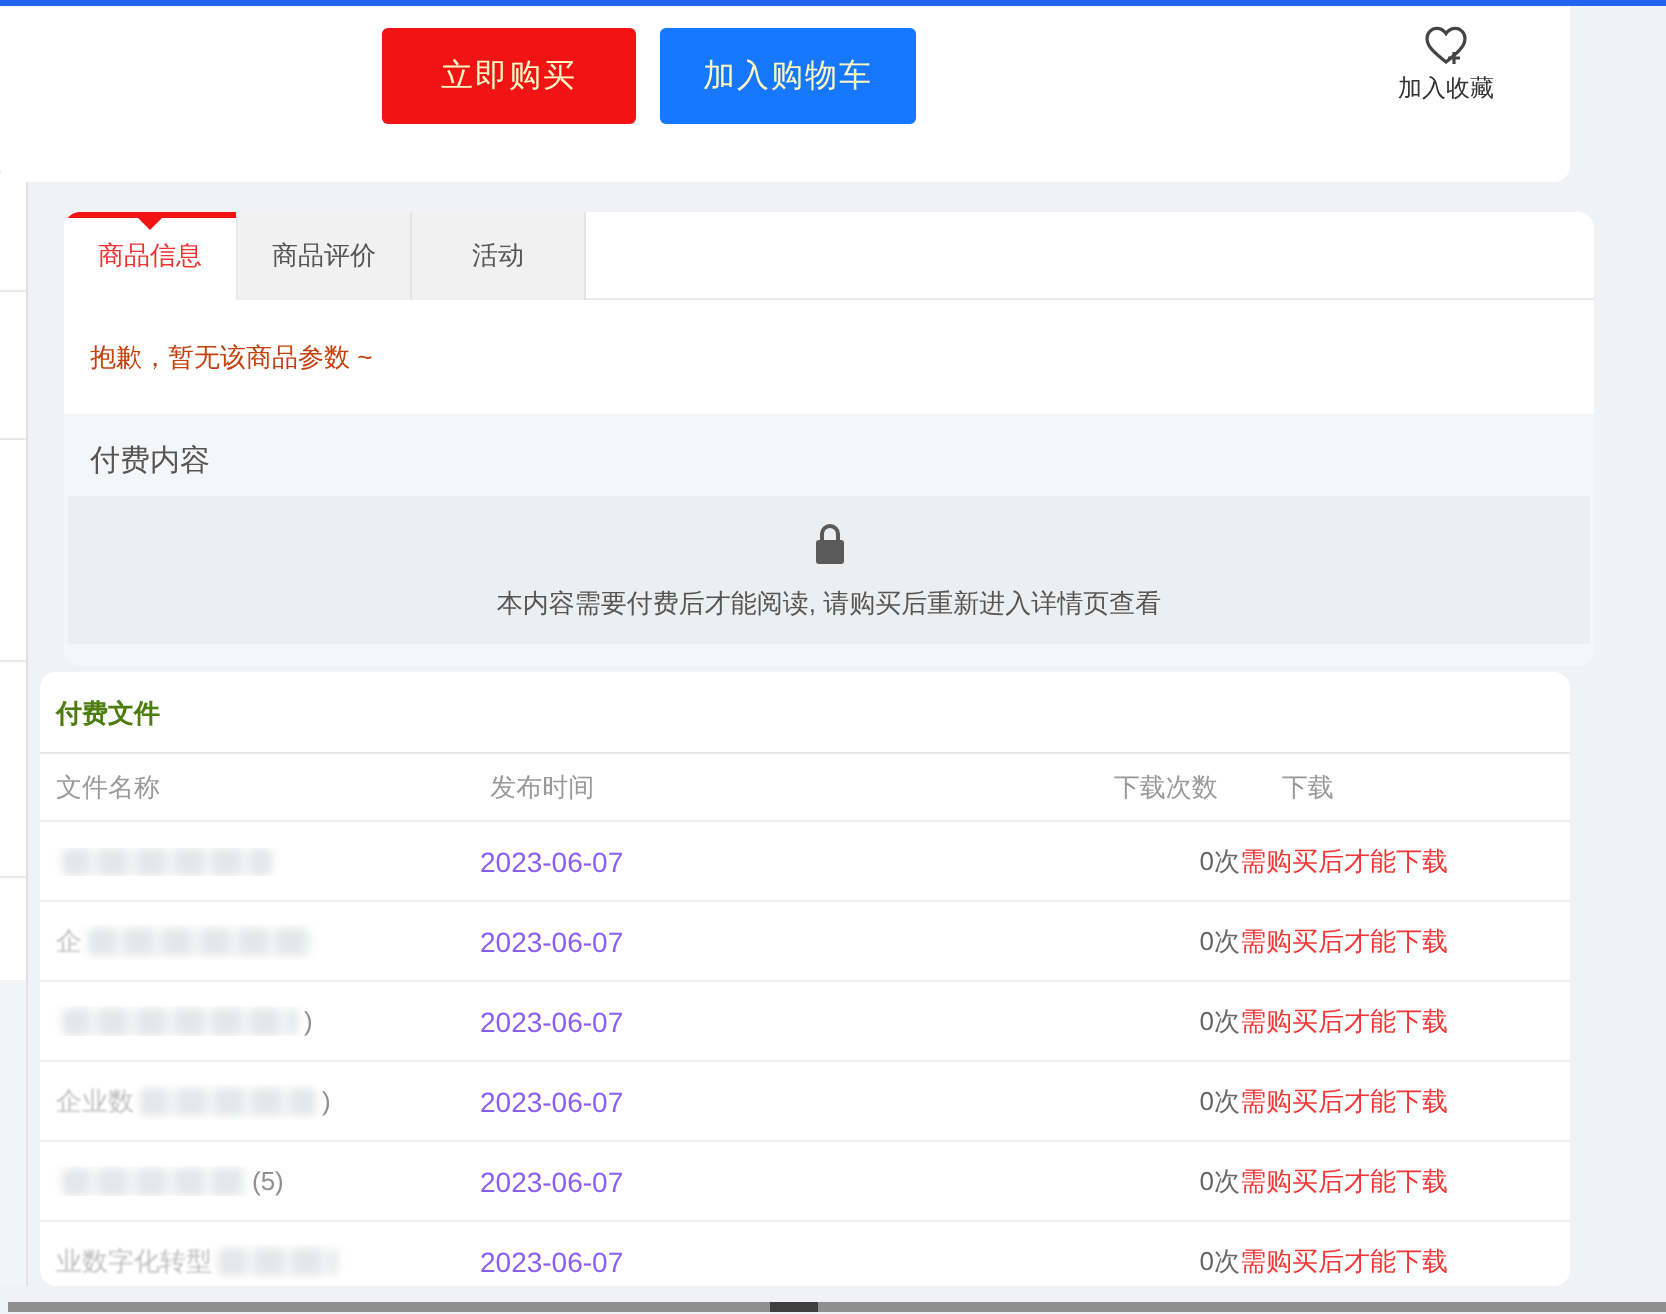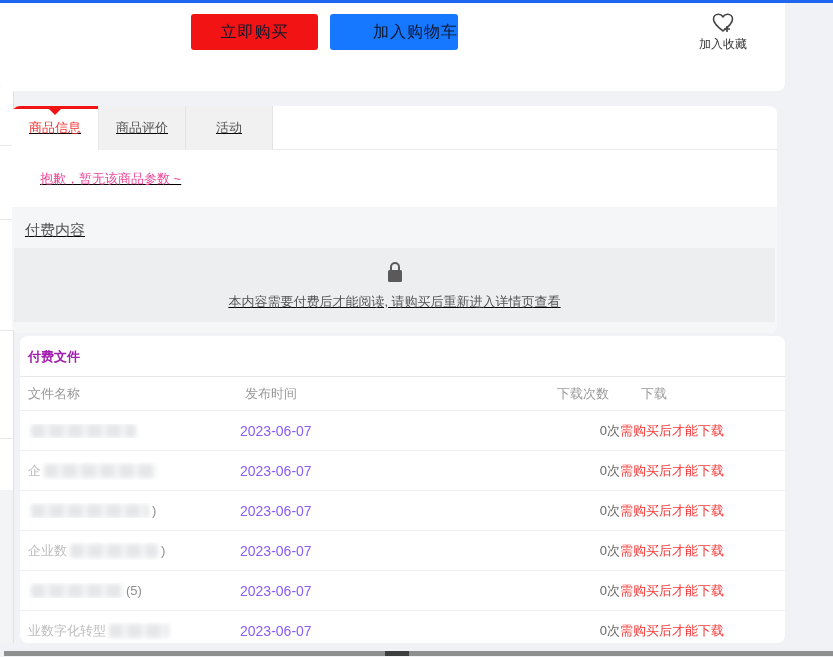--- a/index.html
+++ b/index.html
@@ -6,52 +6,52 @@
   html,body { width:833px; height:657px; }
   body { font-family:"Liberation Sans","DejaVu Sans",sans-serif; background:#f0f2f5; }
   #stage { position:relative; width:833px; height:657px; overflow:hidden; background:#f0f2f5; }
 
   
   .topbar { position:absolute; left:0; top:0; width:833px; height:3px; }
 
   
   .card { position:absolute; background:#fff; }
   #card-actions { left:0; top:3px; width:785px; height:88px; border-radius:0 0 8px 8px; }
-  #card-info { left:12px; top:106px; width:765px; height:227px; border-radius:8px 8px 8px 8px; overflow:hidden;text-decoration:underline; }
+  #card-info { left:32px; top:106px; width:765px; height:227px; border-radius:8px 8px 8px 8px; overflow:hidden; }
   #card-files { left:20px; top:336px; width:765px; height:307px; border-radius:8px; overflow:hidden; }
 
   
   #left-strip { position:absolute; left:0; top:87px; width:14px; height:403px; background:#fff; border-right:1px solid #e0e0e0; }
   #left-strip .hline { position:absolute; left:0; width:100%; height:1px; background:#e8e8e8; }
   #left-strip-lower { position:absolute; left:0; top:490px; width:14px; height:153px; background:#f3f4f6; border-right:1px solid #e3e3e3; }
 
   
-  .btn { position:absolute; top:11px; height:36px; border:none; border-radius:3px; color:#0f172a; font-size:16px; letter-spacing:1px; cursor:pointer; font-family:inherit; }
+  .btn { position:absolute; top:11px; height:48px; border:none; border-radius:3px; color:#fef9c3; font-size:16px; letter-spacing:1px; cursor:pointer; font-family:inherit; }
   #buy-btn { left:191px; width:127px; }
   #cart-btn { left:330px; width:128px; }
   #fav { position:absolute; left:692px; top:6px; width:62px; height:52px; text-align:center; cursor:pointer; }
   #fav svg { display:block; margin:2px auto 1px auto; }
   #fav .fav-label { font-size:12px; color:#333; }
 
   
   .tabbar { position:relative; height:44px; border-bottom:1px solid #e9e9e9; display:flex; }
   .tab { position:relative; width:87px; height:44px; display:flex; align-items:center; justify-content:center; font-size:13px; color:#555; background:#f1f1f1; border-right:1px solid #e4e4e4; cursor:pointer; }
   .tab.active { background:#fff; color:#f23232; border-right:1px solid #e9e9e9; }
   .tab.active::before { content:""; position:absolute; left:0; top:0; width:100%; height:3px; background:#f21414; }
   .tab.active::after { content:""; position:absolute; left:50%; top:3px; margin-left:-6px; border-left:6px solid transparent; border-right:6px solid transparent; border-top:6px solid #f21414; }
 
-  .empty-notice { height:57px; display:flex; align-items:center; padding-left:28px; font-size:13px; color:#ec4899; }
+  .empty-notice { height:57px; display:flex; align-items:center; padding-left:13px; font-size:13px; color:#c2410c; }
 
   .paid-section { background:#f5f6f8; height:126px; padding-top:8px; }
   .paid-title { font-size:15px; color:#555; padding:6px 0 8px 13px; }
   .paid-box { margin:0 2px 0 2px; height:74px; background:#eceef0; display:flex; flex-direction:column; align-items:center; justify-content:center; }
   .paid-box .notice-text { font-size:13px; color:#555; margin-top:7px; }
 
   
-  .files-title { font-size:13px; font-weight:bold; color:#a21caf; padding:12px 0 10px 8px; border-bottom:1px solid #e8e8e8; }
+  .files-title { font-size:13px; font-weight:bold; color:#4d7c0f; padding:12px 0 10px 8px; border-bottom:1px solid #e8e8e8; }
   .thead, .trow { display:flex; align-items:center; }
   .thead { height:34px; border-bottom:1px solid #ededed; color:#999; font-size:13px;gap:32px; }
   .trow { height:40px; border-bottom:1px solid #f0f0f0; font-size:13px; }
   .trow:last-child { border-bottom:none; }
   .col-name { width:220px; padding-left:8px; display:flex; align-items:center; overflow:hidden; }
   .col-time { width:140px; text-align:left; }
   .col-count { width:240px; text-align:right; }
   .col-dl { width:165px; text-align:left; }
   .trow .col-time { color:#8b5cf6; font-size:14px; }
   .trow .col-count { color:#666; }
@@ -77,21 +77,21 @@
   <div id="left-strip">
     <div class="hline" style="top:58px"></div>
     <div class="hline" style="top:132px"></div>
     <div class="hline" style="top:243px"></div>
     <div class="hline" style="top:351px"></div>
   </div>
   <div id="left-strip-lower"></div>
 
   <div class="card" id="card-actions">
     <button class="btn" id="buy-btn" style="background: rgb(242, 20, 20);">立即购买</button>
-    <button class="btn" id="cart-btn" style="background: rgb(22, 119, 255); text-align: right;">加入购物车</button>
+    <button class="btn" id="cart-btn" style="background: rgb(22, 119, 255);">加入购物车</button>
     <div id="fav">
       <svg width="26" height="24" viewBox="0 0 26 24">
         <path d="M13 20 C8 16 3.5 12.5 3.5 8.2 C3.5 5.4 5.7 3.2 8.4 3.2 C10.2 3.2 11.9 4.2 13 5.8 C14.1 4.2 15.8 3.2 17.6 3.2 C20.3 3.2 22.5 5.4 22.5 8.2 C22.5 12.5 18 16 13 20 Z" fill="none" stroke="#444" stroke-width="1.6"></path>
         <path d="M17 15 v6 M14 18 h6" stroke="#444" stroke-width="1.6" fill="none"></path>
       </svg>
       <div class="fav-label">加入收藏</div>
     </div>
   </div>
 
   <div class="card" id="card-info">

